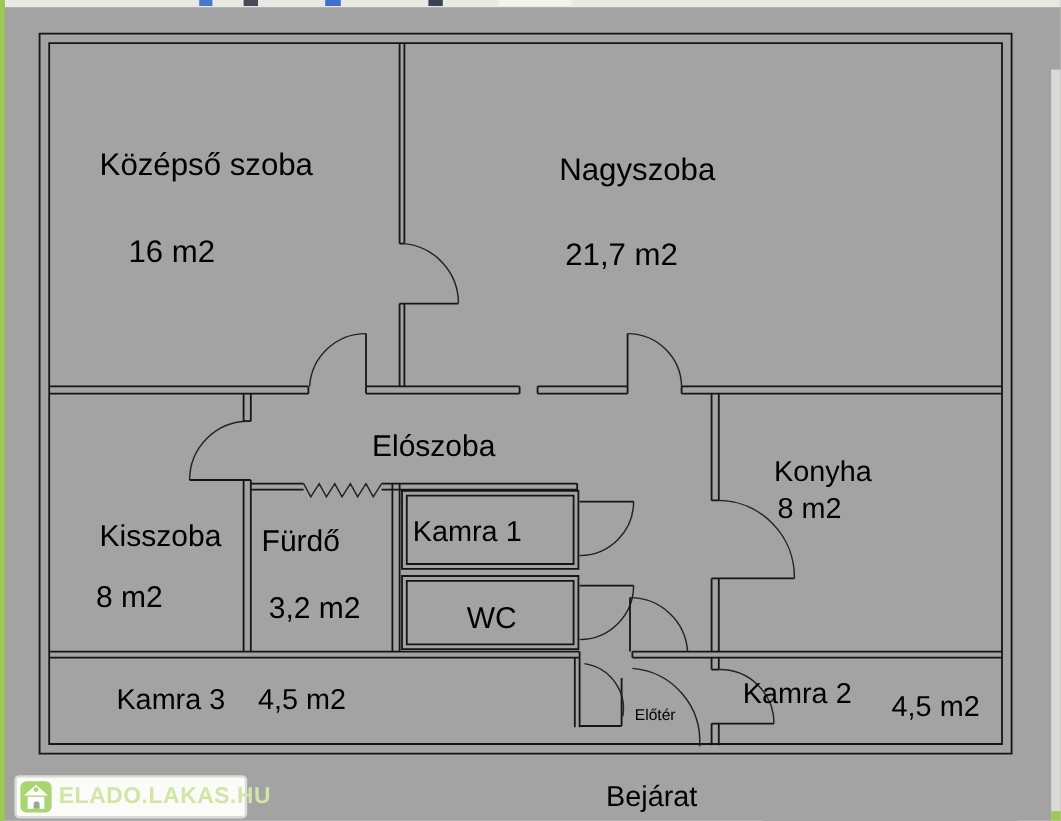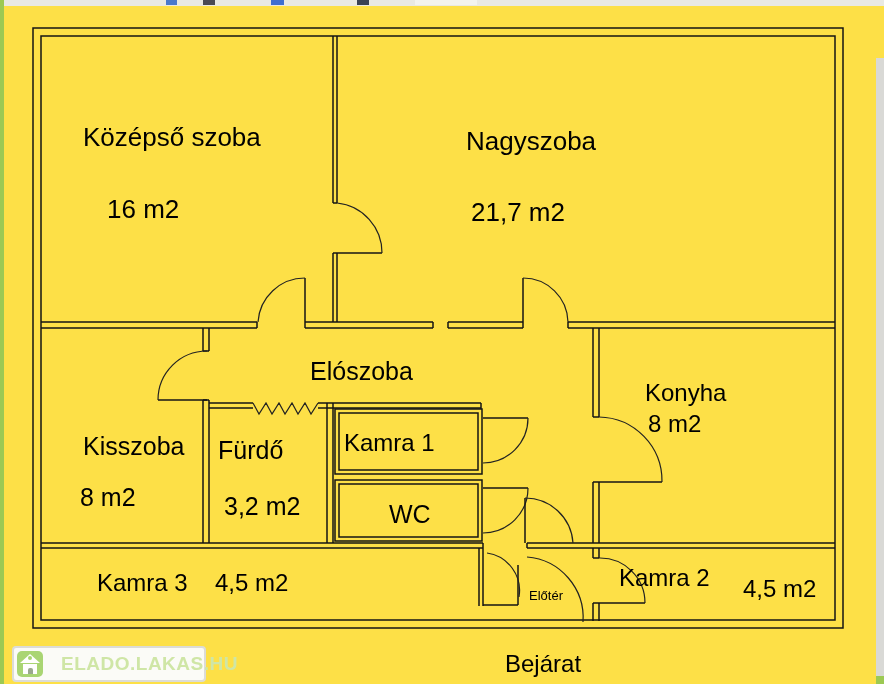--- a/index.html
+++ b/index.html
@@ -1,17 +1,17 @@
 <!DOCTYPE html>
 <html><head>
 <meta charset="utf-8">
 <style>
   html,body{margin:0;padding:0;}
   body{font-family:"Liberation Sans", sans-serif;}
-  .screen{position:relative;width:884px;height:684px;background:#fde047;overflow:hidden;}
+  .screen{position:relative;width:884px;height:684px;background:#a3a3a3;overflow:hidden;}
 
   
   .left-strip{position:absolute;left:0;top:0;width:4px;height:684px;background:#9cc953;}
   .top-strip{position:absolute;left:4px;top:0;width:880px;height:6px;background:#e9e9e3;}
   .top-strip .frag{position:absolute;top:0;height:5px;}
   .frag-b1{left:162px;width:11px;background:#4a79cc;}
   .frag-d1{left:199px;width:12px;background:#4a4a54;}
   .frag-b2{left:267px;width:13px;background:#3f6fd0;}
   .frag-d2{left:353px;width:12px;background:#3a4254;}
   .frag-l1{left:411px;width:62px;background:#f3f3ee;height:6px;}
@@ -19,21 +19,21 @@
   .scroll-end{position:absolute;left:876px;top:676px;width:8px;height:8px;background:#9cc953;}
 
   
   svg.plan{position:absolute;left:0;top:0;}
   .wall{stroke:#151515;stroke-width:1.5;fill:none;}
   .thin{stroke:#222;stroke-width:1.2;fill:none;}
   .roomtext{fill:#000;}
 
   
   .watermark{position:absolute;left:12px;top:646px;width:194px;height:36px;background:#fbfbf7;
-             border:2px solid #dcdcd6;border-radius:4px;display:flex;align-items:center;box-sizing:border-box;gap:12px;}
+             border:2px solid #dcdcd6;border-radius:4px;display:flex;align-items:center;box-sizing:border-box;}
   .wm-icon{position:relative;width:26px;height:26px;margin-left:3px;background:#a9d573;border-radius:5px;flex:0 0 auto;}
   .wm-roof{position:absolute;left:3px;top:3px;width:0;height:0;
            border-left:10px solid transparent;border-right:10px solid transparent;border-bottom:9px solid #ffffff;}
   .wm-dot{position:absolute;left:11px;top:5px;width:4px;height:4px;border-radius:50%;background:#a9d573;}
   .wm-body{position:absolute;left:6px;top:13px;width:14px;height:10px;background:#ffffff;}
   .wm-door{position:absolute;left:11px;top:17px;width:5px;height:6px;background:#9aa88e;border-radius:2px 2px 0 0;}
   .wm-text{margin-left:6px;font-size:19px;font-weight:bold;letter-spacing:0.5px;color:#cfe6a6;white-space:nowrap;}
 </style>
 </head>
 <body>

